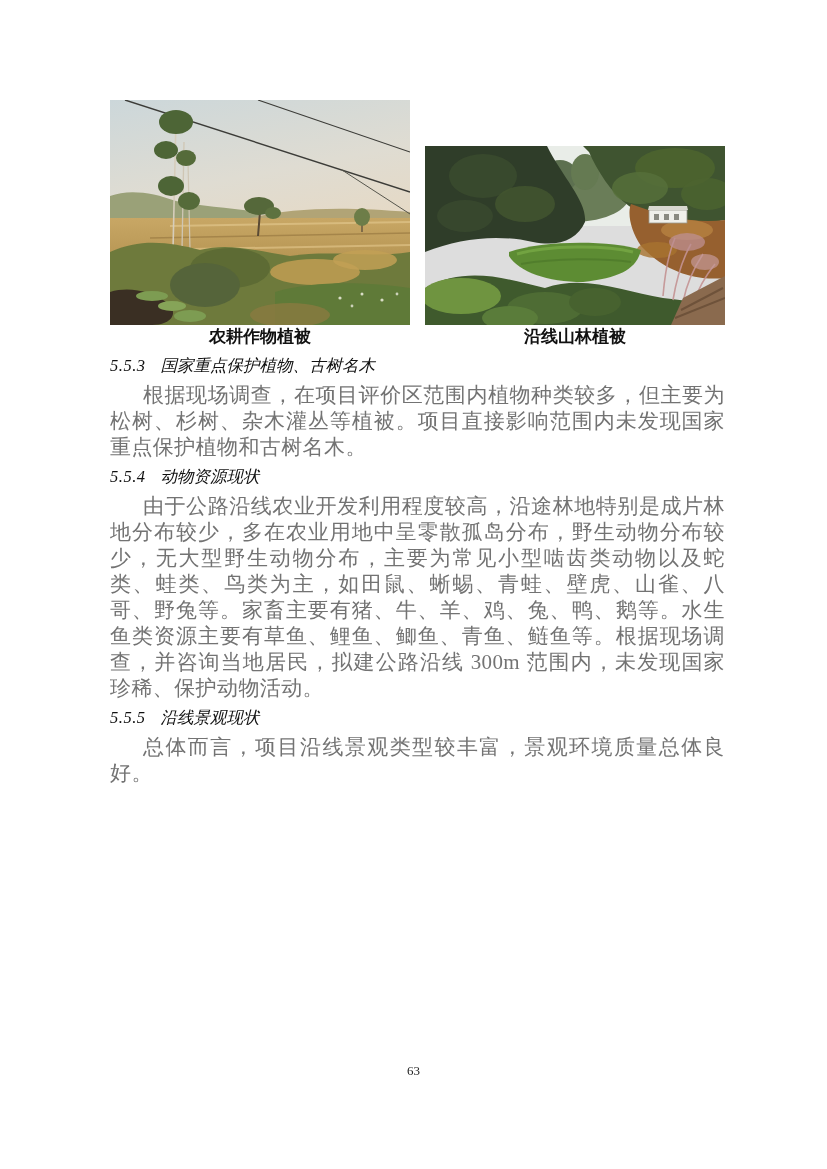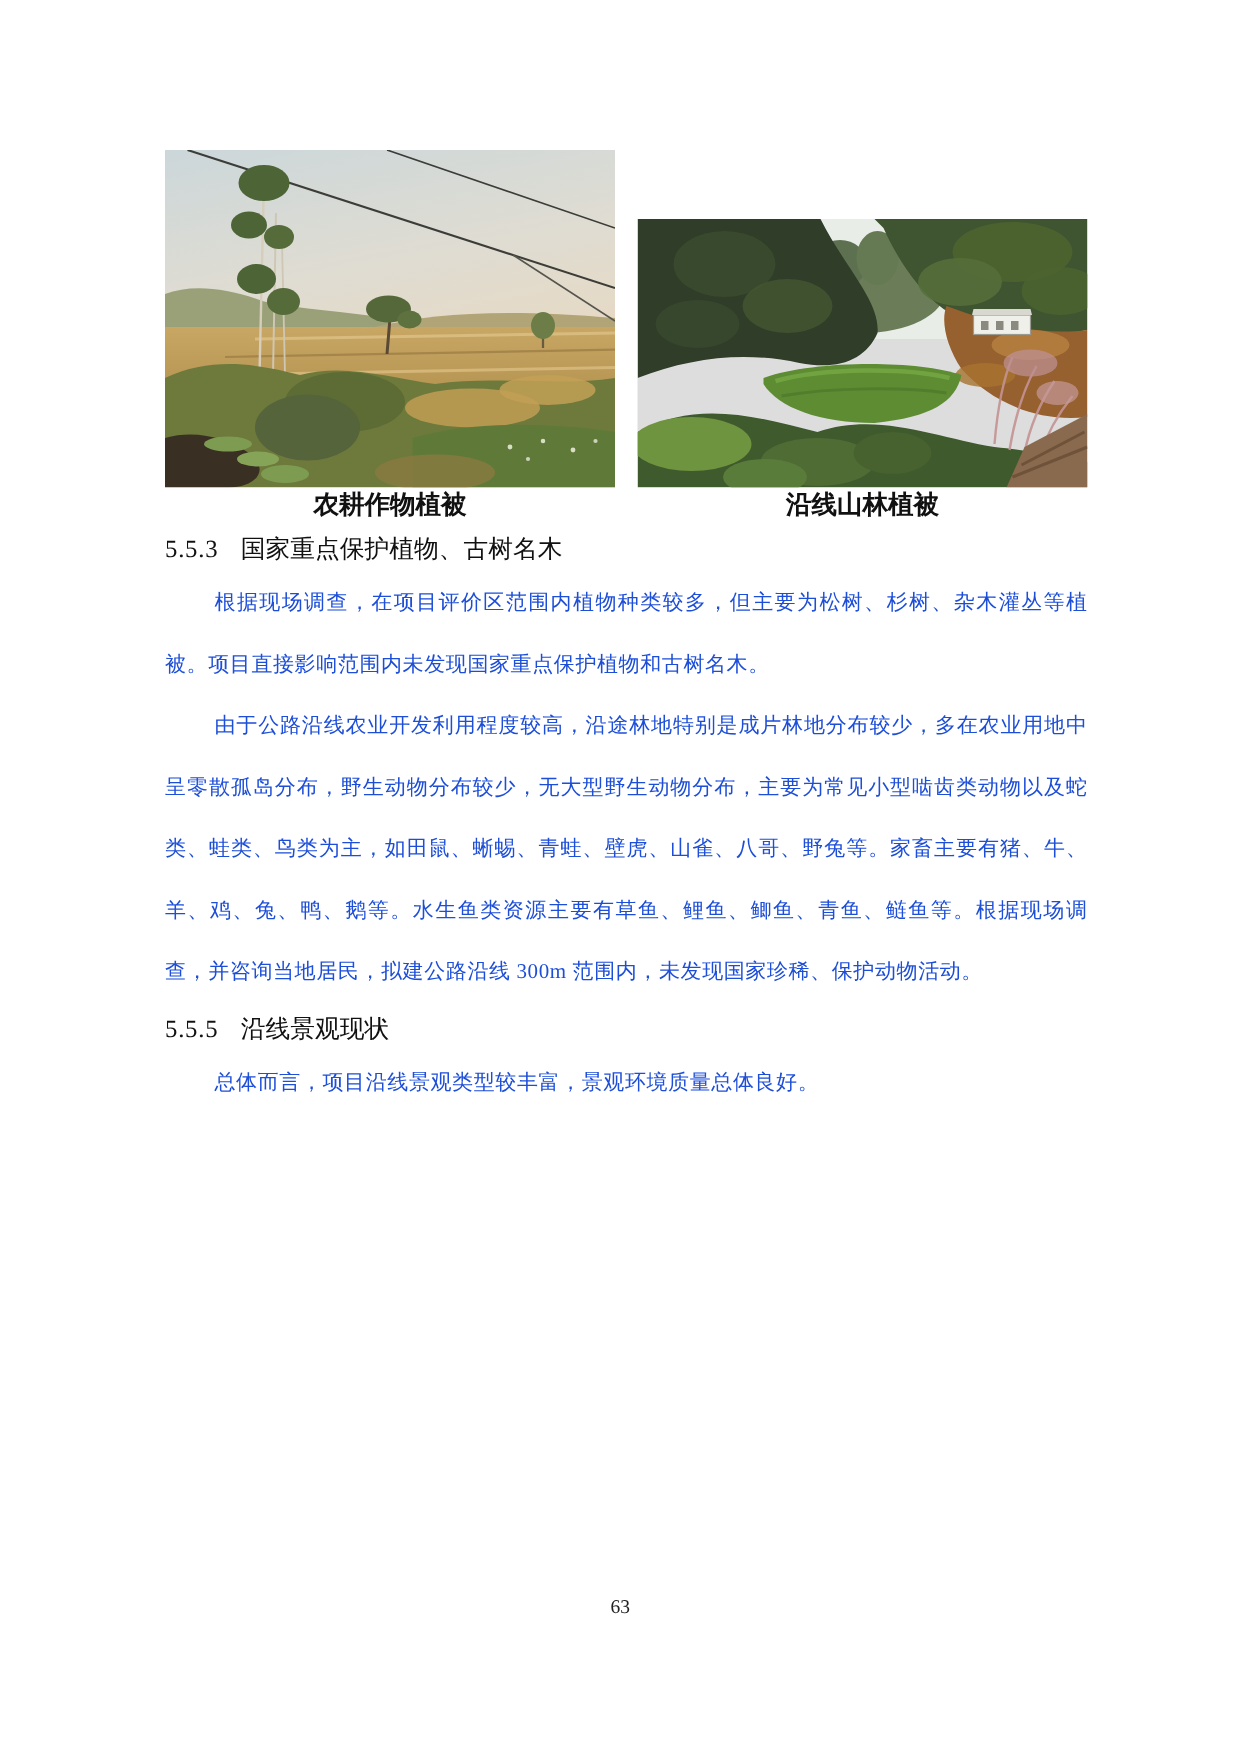--- a/index.html
+++ b/index.html
@@ -31,26 +31,27 @@
     font-weight:bold;
     font-size:17px; line-height:24px;
     text-align:center;
     color:#111;
   }
   
   .heading {
     font-size:16.5px; font-weight:normal;
     line-height:33px; margin:0; color:#111;
     white-space:nowrap;
+    font-style:italic;
   }
   .heading .hnum { margin-right:15px; letter-spacing:0.5px; }
   .body-para {
-    font-size:14px; line-height:41px; margin:0;
+    font-size:21px; line-height:26px; margin:0;
     text-align:justify; text-indent:33px;
-    color:#1d4ed8;
+    color:#737373;
     letter-spacing:0.4px;
   }
   .page-number {
     position:absolute; left:0; top:1063px; width:827px;
     text-align:center; font-size:13px; color:#222;
   }
 </style>
 </head>
 <body>
 
@@ -181,20 +182,21 @@
             <path d="M256,164 L298,142 M250,172 L300,152" stroke="#6e523a" stroke-width="2" fill="none"></path>
           </svg>
         </div>
         <figcaption>沿线山林植被</figcaption>
       </figure>
     </div>
 
     <h3 class="heading"><span class="hnum">5.5.3</span><span>国家重点保护植物、古树名木</span></h3>
     <p class="body-para">根据现场调查，在项目评价区范围内植物种类较多，但主要为松树、杉树、杂木灌丛等植被。项目直接影响范围内未发现国家重点保护植物和古树名木。</p>
 
+    <h3 class="heading"><span class="hnum">5.5.4</span><span>动物资源现状</span></h3>
     <p class="body-para">由于公路沿线农业开发利用程度较高，沿途林地特别是成片林地分布较少，多在农业用地中呈零散孤岛分布，野生动物分布较少，无大型野生动物分布，主要为常见小型啮齿类动物以及蛇类、蛙类、鸟类为主，如田鼠、蜥蜴、青蛙、壁虎、山雀、八哥、野兔等。家畜主要有猪、牛、羊、鸡、兔、鸭、鹅等。水生鱼类资源主要有草鱼、鲤鱼、鲫鱼、青鱼、鲢鱼等。根据现场调查，并咨询当地居民，拟建公路沿线 300m 范围内，未发现国家珍稀、保护动物活动。</p>
 
     <h3 class="heading"><span class="hnum">5.5.5</span><span>沿线景观现状</span></h3>
     <p class="body-para">总体而言，项目沿线景观类型较丰富，景观环境质量总体良好。</p>
 
   </div>
 
   <div class="page-number">63</div>
 </div>
 

